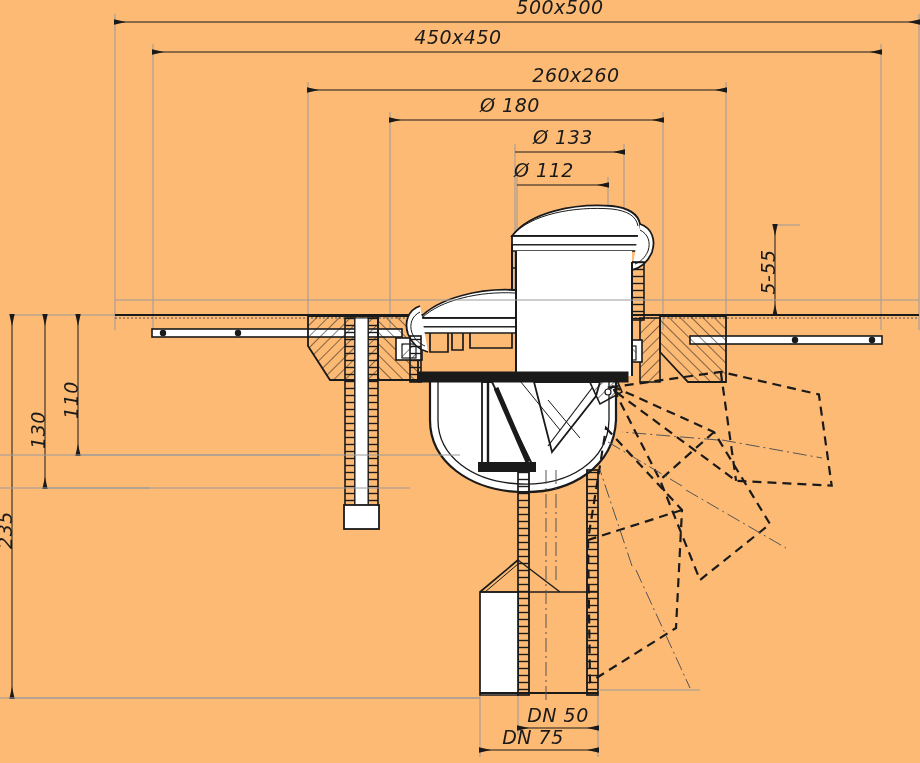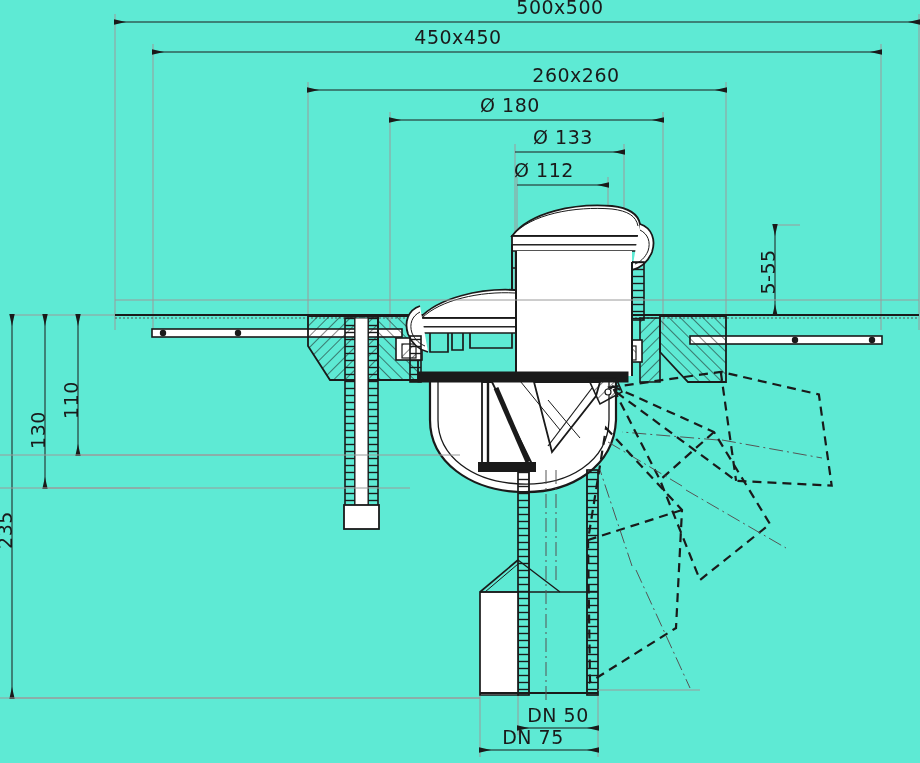--- a/index.html
+++ b/index.html
@@ -1,18 +1,18 @@
 <!DOCTYPE html>
 <html><head>
 <meta charset="utf-8">
 <style>
   html,body{margin:0;padding:0;background:#ffffff;}
   body{width:920px;height:763px;overflow:hidden;
        font-family:"DejaVu Sans", sans-serif;}
-  #stage{position:relative;width:920px;height:763px;background:#5eead4;}
+  #stage{position:relative;width:920px;height:763px;background:#fdba74;font-style:italic;}
   svg{display:block;}
   text{font-family:"DejaVu Sans", sans-serif;fill:#1a1a1a;}
   .dimtext{font-size:19px;letter-spacing:.5px;}
 </style>
 </head>
 <body>
 
 <div id="stage">
 <svg width="920" height="763" viewBox="0 0 920 763">
 

